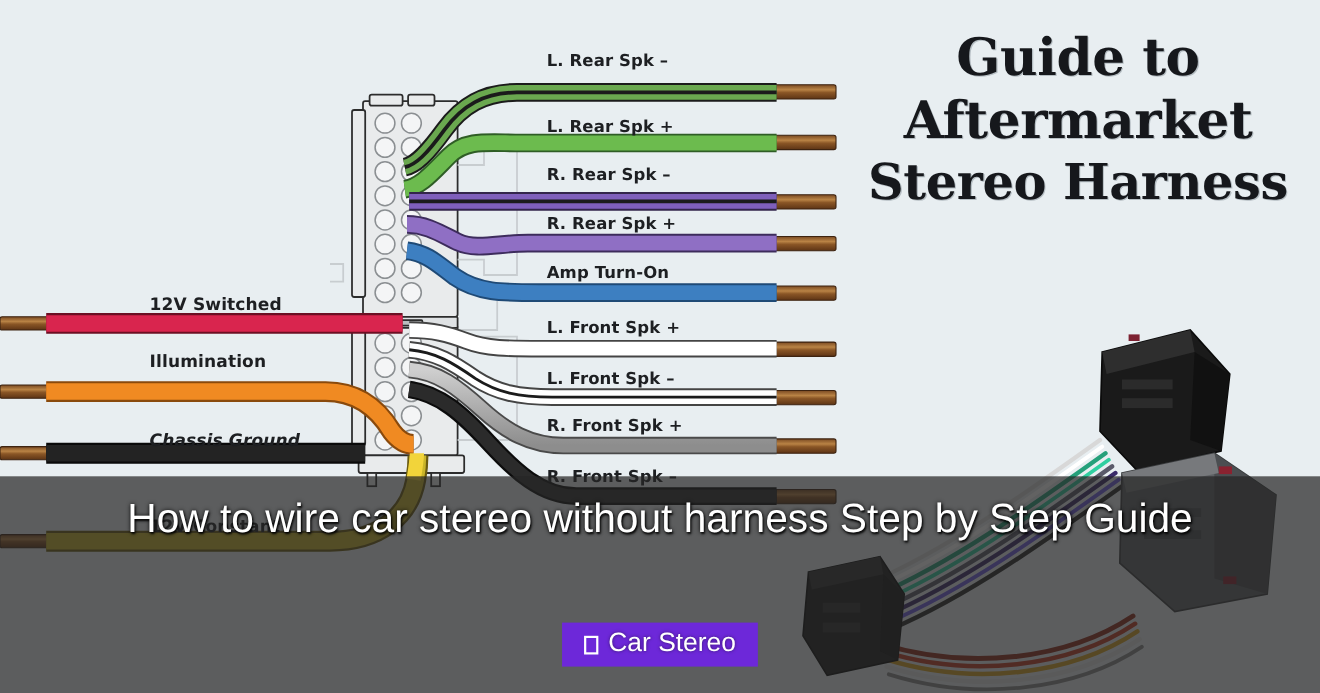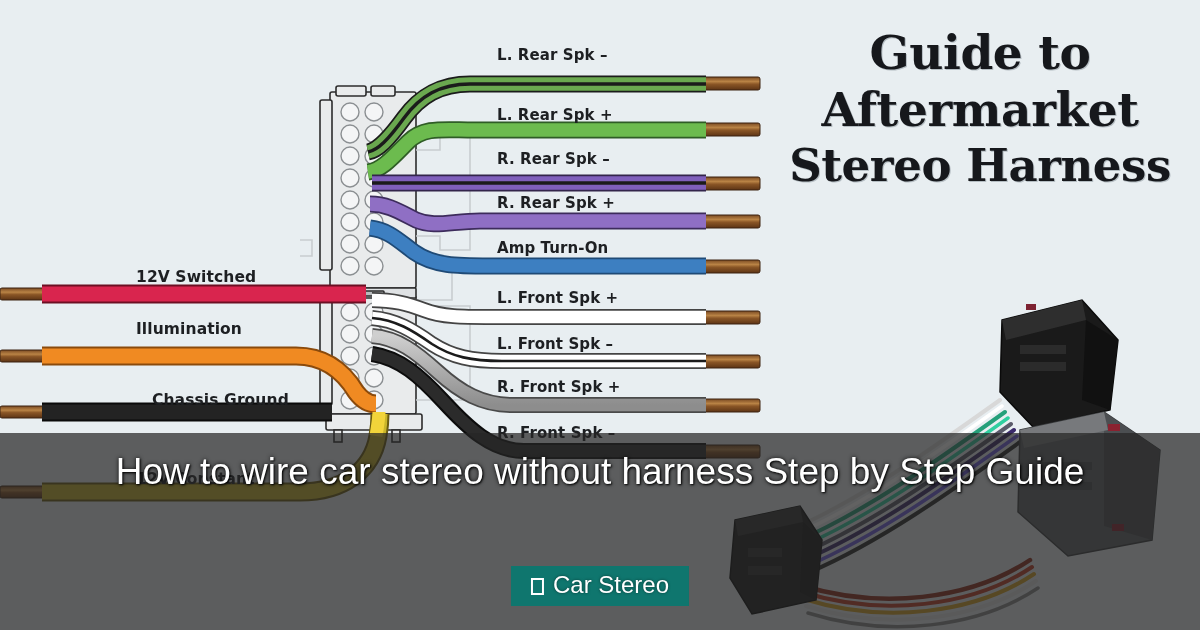--- a/index.html
+++ b/index.html
@@ -70,21 +70,21 @@
     color: #ffffff;
     text-shadow: 0 0 4px rgba(0,0,0,0.85), 1px 1px 2px rgba(0,0,0,0.9);
   }
   #badge {
     position: absolute;
     left: 50%; top: 566px;
     transform: translateX(-50%);
     display: inline-flex;
     align-items: center;
     gap: 9px;
-    background: #0f766e;
+    background: #6d28d9;
     color: #ffffff;
     font-family: "Liberation Sans", sans-serif;
     font-size: 24px;
     line-height: 1;
     padding: 7px 20px 9px 20px;
     white-space: nowrap;
     text-shadow: 0 0 3px rgba(0,0,0,0.55);
   }
   #badge .tofu {
     display: inline-block;
@@ -309,21 +309,21 @@
   <div class="wlabel" style="left:497px; top:150px;">R. Rear Spk –</div>
   <div class="wlabel" style="left:497px; top:194px;">R. Rear Spk +</div>
   <div class="wlabel" style="left:497px; top:239px;">Amp Turn-On</div>
   <div class="wlabel" style="left:497px; top:289px;">L. Front Spk +</div>
   <div class="wlabel" style="left:497px; top:335px;">L. Front Spk –</div>
   <div class="wlabel" style="left:497px; top:378px;">R. Front Spk +</div>
   <div class="wlabel" style="left:497px; top:424px;">R. Front Spk –</div>
 
   <div class="wlabel left" style="left:136px; top:268px;">12V Switched</div>
   <div class="wlabel left" style="left:136px; top:320px;">Illumination</div>
-  <div class="wlabel left" style="left:152px; top:391px;">Chassis Ground</div>
+  <div class="wlabel left" style="left:136px; top:391px;font-style:italic;">Chassis Ground</div>
   <div class="wlabel left" style="left:136px; top:470px;">12V Constant</div>
 
   <div id="overlay"></div>
 
   <div id="overlay-title">How to wire car stereo without harness Step by Step Guide</div>
 
   <div id="badge">
     <span class="tofu"></span>
     <span>Car Stereo</span>
   </div>

